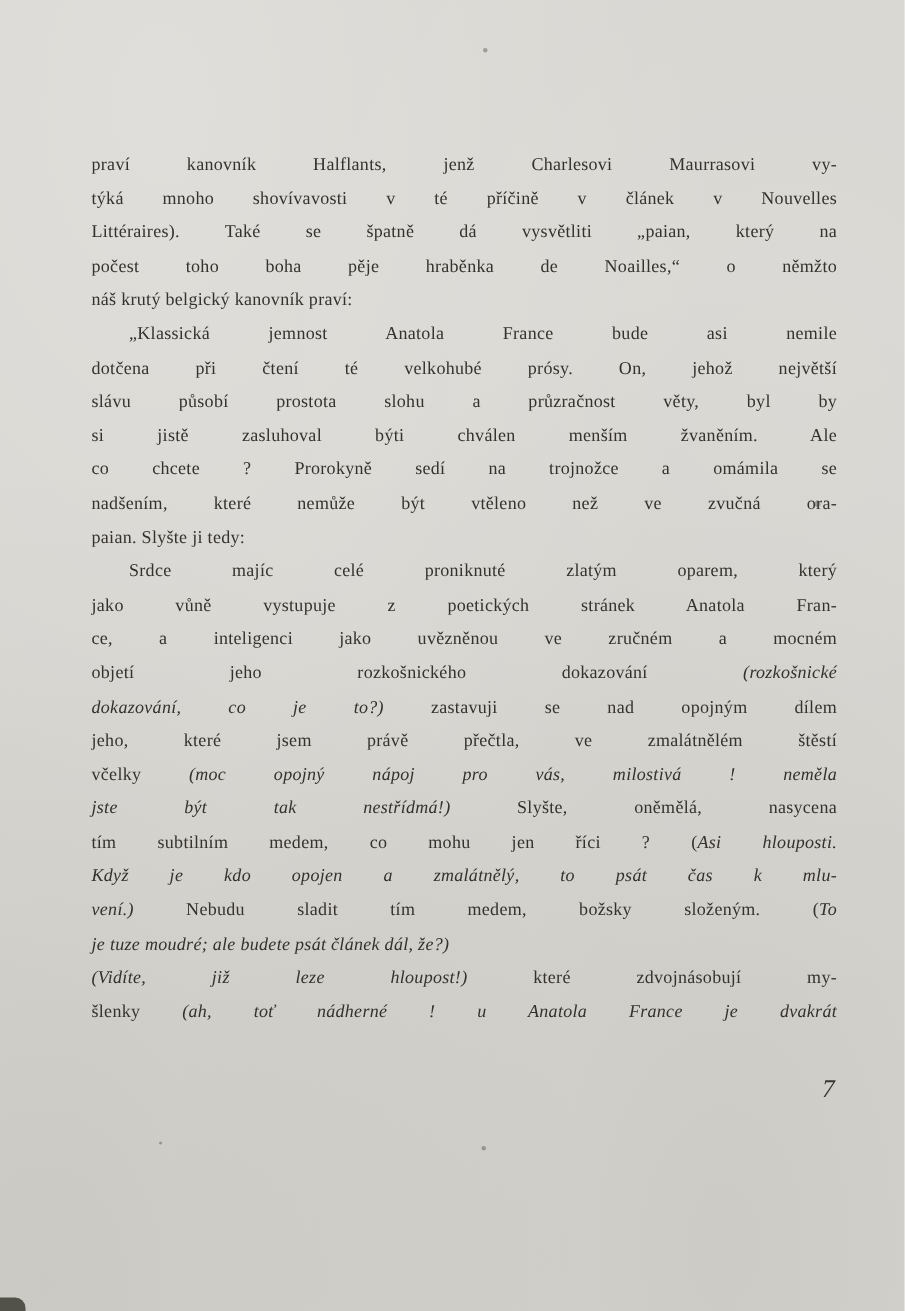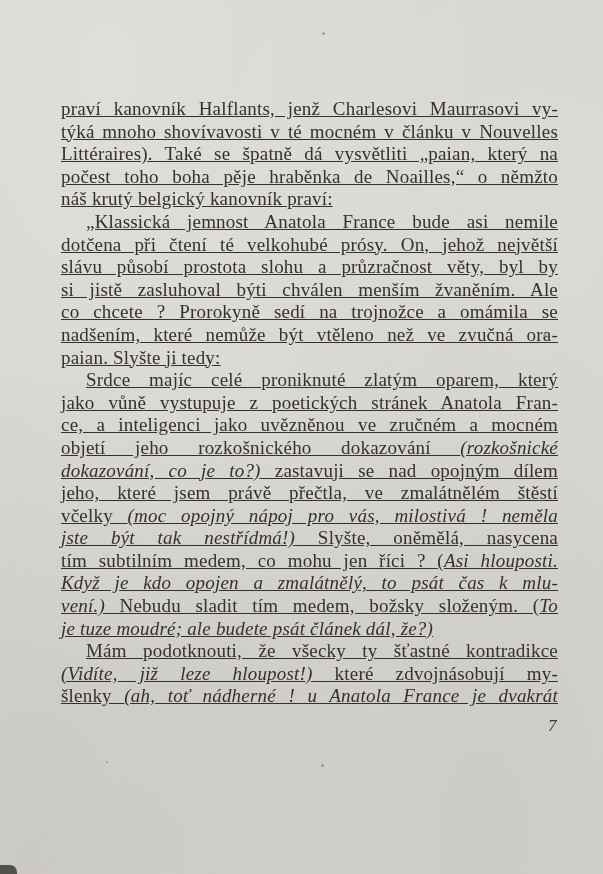--- a/index.html
+++ b/index.html
@@ -22,23 +22,22 @@
       radial-gradient(ellipse at 80% 95%, rgba(110,106,96,0.10), transparent 55%),
       radial-gradient(ellipse at 5% 98%, rgba(110,106,96,0.12), transparent 45%),
       #d8d6d1;
   }
   .textblock {
     position: absolute;
     left: 61px;
     top: 98px;
     width: 497px;
     color: #35322d;
-    font-size: 19px;
+    font-size: 12px;
     letter-spacing: 0.2px;
-    text-decoration: underline;
   }
   .para { margin: 0; }
   .line {
     height: 22.6px;
     line-height: 22.6px;
     text-align: justify;
     text-align-last: left;
     white-space: normal;
   }
   .line.fill {
@@ -82,21 +81,21 @@
   .speck.s3 { left: 321px; top: 764px; }
   .speck.s4 { left: 106px; top: 761px; width: 2px; height: 2px; }
 </style>
 </head>
 <body>
 
 <div class="scan">
   <div class="textblock" id="textblock">
       <div class="para">
         <div class="line fill"><span class="rm">praví kanovník Halflants, jenž Charlesovi Maurrasovi vy-</span></div>
-        <div class="line fill"><span class="rm">týká mnoho shovívavosti v té mocném v článku v Nouvelles</span></div>
+        <div class="line fill"><span class="rm">týká mnoho shovívavosti v té příčině v článek v Nouvelles</span></div>
         <div class="line fill"><span class="rm">Littéraires). Také se špatně dá vysvětliti „paian, který na</span></div>
         <div class="line fill"><span class="rm">počest toho boha pěje hraběnka de Noailles,“ o němžto</span></div>
         <div class="line"><span class="rm">náš krutý belgický kanovník praví:</span></div>
       </div>
       <div class="para">
         <div class="line fill ind"><span class="rm">„Klassická jemnost Anatola France bude asi nemile</span></div>
         <div class="line fill"><span class="rm">dotčena při čtení té velkohubé prósy. On, jehož největší</span></div>
         <div class="line fill"><span class="rm">slávu působí prostota slohu a průzračnost věty, byl by</span></div>
         <div class="line fill"><span class="rm">si jistě zasluhoval býti chválen menším žvaněním.  Ale</span></div>
         <div class="line fill"><span class="rm">co chcete ? Prorokyně sedí na trojnožce a omámila se</span></div>
@@ -111,21 +110,20 @@
         <div class="line fill"><span class="it">dokazování, co je to?)</span><span class="rm"> zastavuji se nad opojným dílem</span></div>
         <div class="line fill"><span class="rm">jeho, které jsem právě přečtla, ve zmalátnělém štěstí</span></div>
         <div class="line fill"><span class="rm">včelky </span><span class="it">(moc opojný nápoj pro vás, milostivá ! neměla</span></div>
         <div class="line fill"><span class="it">jste být tak  nestřídmá!)</span><span class="rm"> Slyšte, oněmělá, nasycena</span></div>
         <div class="line fill"><span class="rm">tím subtilním medem, co mohu jen říci ? (</span><span class="it">Asi hlouposti.</span></div>
         <div class="line fill"><span class="it">Když je kdo opojen a zmalátnělý, to psát čas k mlu-</span></div>
         <div class="line fill"><span class="it">vení.)</span><span class="rm"> Nebudu sladit tím medem, božsky složeným. (</span><span class="it">To</span></div>
         <div class="line"><span class="it">je tuze moudré; ale budete psát článek dál, že?)</span></div>
       </div>
       <div class="para">
-        <div class="line fill ind"><span class="rm">Mám podotknouti, že všecky ty šťastné kontradikce</span></div>
         <div class="line fill"><span class="it">(Vidíte, již leze hloupost!)</span><span class="rm"> které zdvojnásobují my-</span></div>
         <div class="line fill"><span class="rm">šlenky </span><span class="it">(ah, toť nádherné !  u Anatola France je dvakrát</span></div>
       </div>
     </div>
   <div class="pagenum">7</div>
   <div class="smudge"></div>
   <div class="speck s1"></div>
   <div class="speck s2"></div>
   <div class="speck s3"></div>
   <div class="speck s4"></div>

